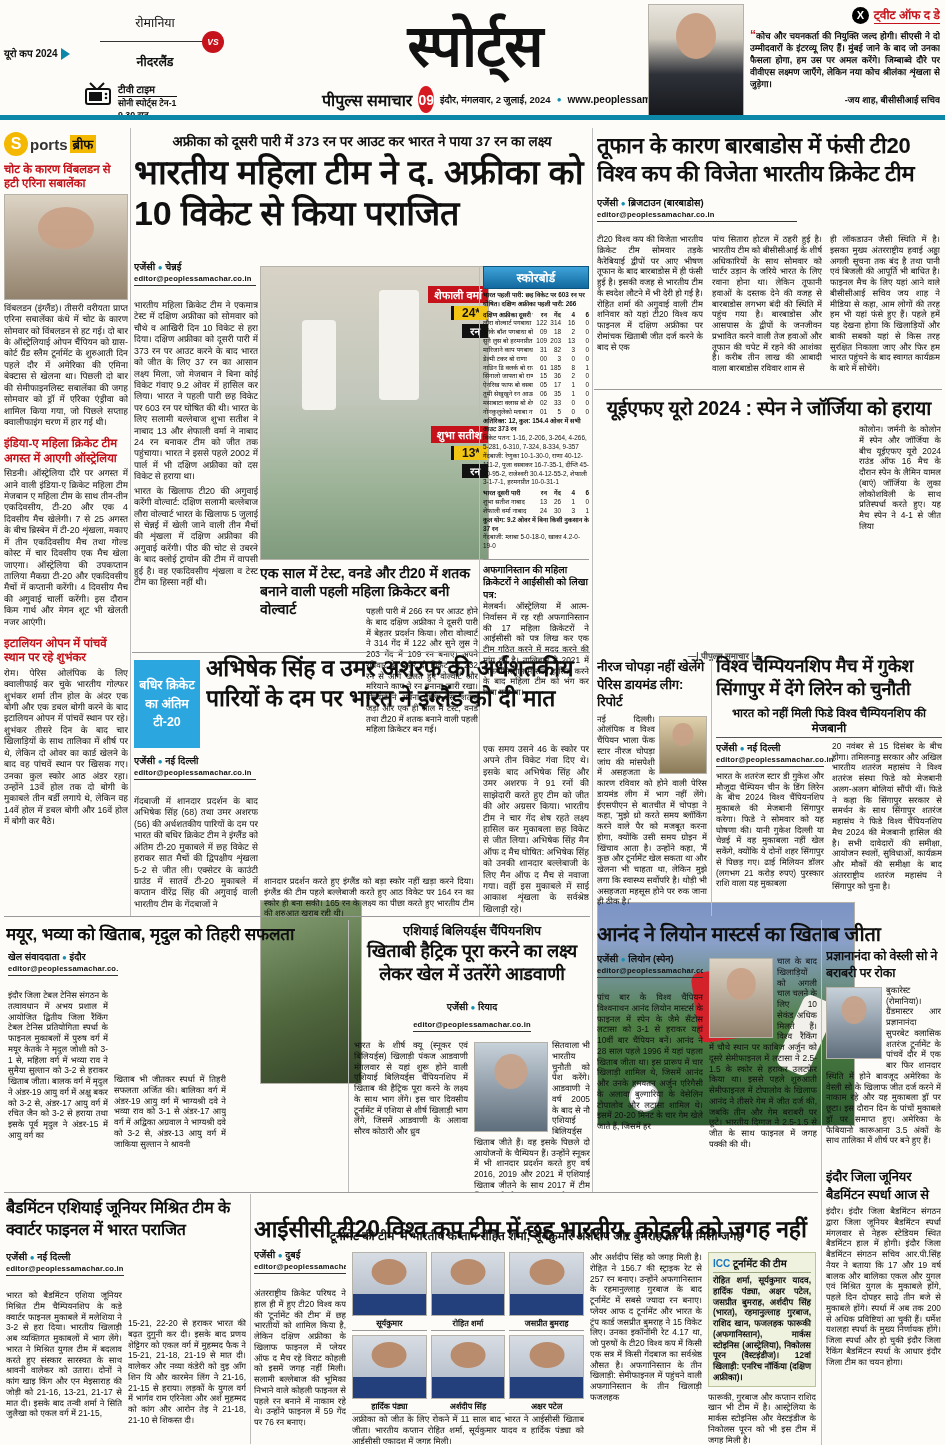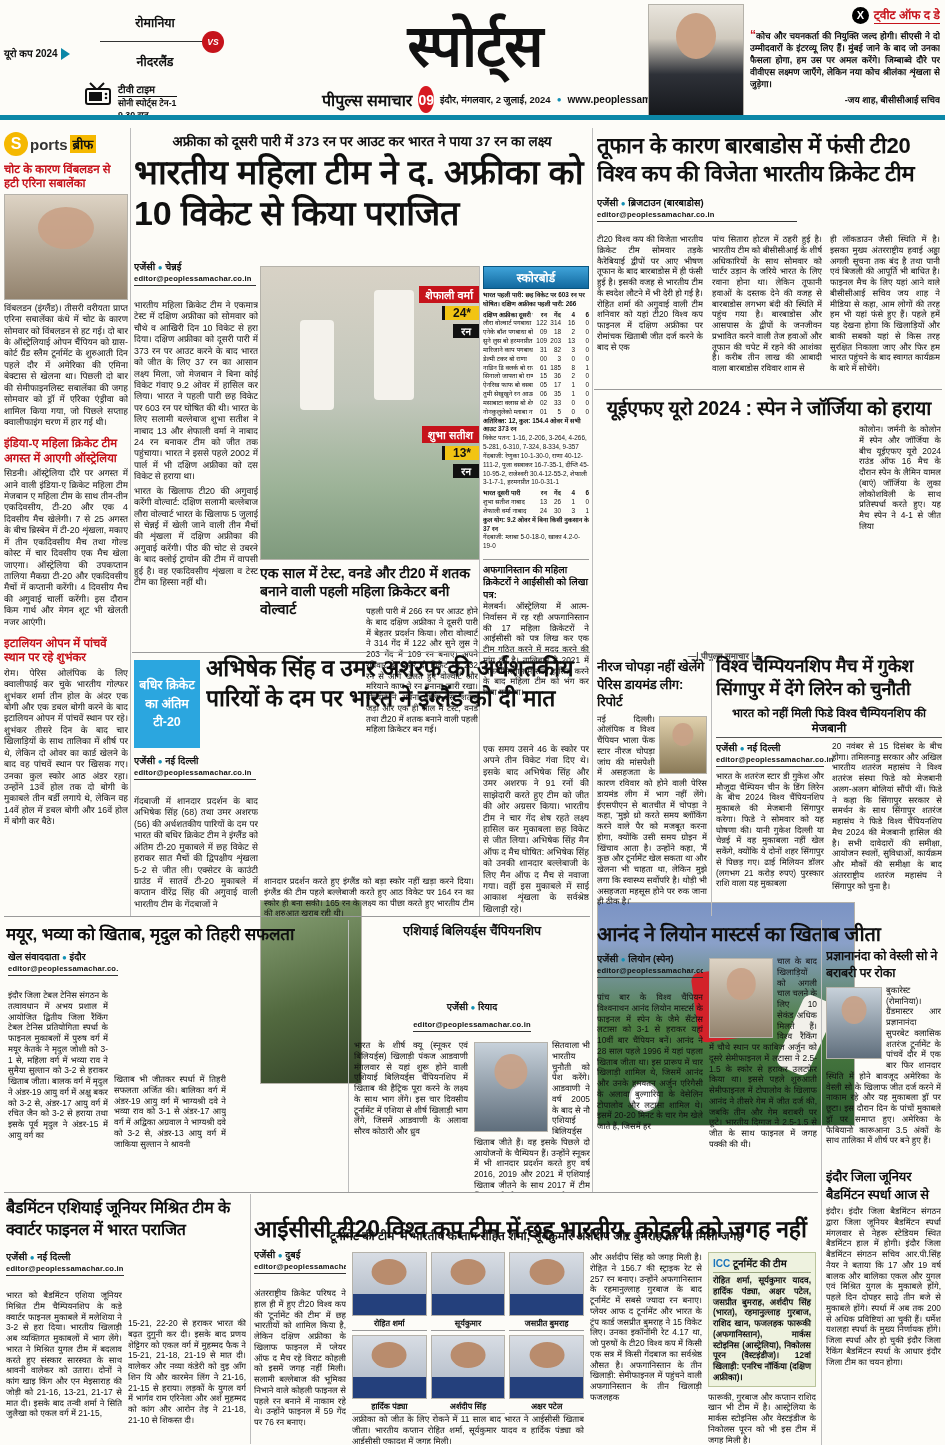--- a/index.html
+++ b/index.html
@@ -81,21 +81,21 @@
 <body>
 
 <div class="page">
 
   <div class="abs" style="left:0;top:0;width:945px;height:120px;">
     <div class="abs" style="left:4px;top:46px;width:92px;display:flex;align-items:flex-end;gap:3px;overflow:visible;">
       <span style="font-size:10px;font-weight:900;">यूरो कप 2024</span>
       <span class="arrow-r"></span>
     </div>
     <div class="abs" style="left:100px;top:14px;width:110px;overflow:visible;">
-      <div class="c" style="font-size:12.5px;font-weight:700;">रोमानिया</div>
+      <div class="c" style="font-size:12.5px;font-weight:400;">रोमानिया</div>
       <div style="position:relative;height:22px;">
         <div style="position:absolute;left:0;right:0;top:10px;height:1px;background:#333;"></div>
         <div class="vs-circle" style="position:absolute;right:-14px;top:0;">VS</div>
       </div>
       <div class="c" style="font-size:12.5px;font-weight:900;">नीदरलैंड</div>
     </div>
     <div class="abs" style="left:84px;top:82px;width:160px;display:flex;gap:6px;align-items:flex-start;">
       <svg width="28" height="26" viewBox="0 0 28 26">
         <path d="M6 1 L12 7 M20 1 L14 7" stroke="#111" stroke-width="2" fill="none"></path>
         <rect x="2" y="7" width="24" height="15" rx="2" fill="none" stroke="#111" stroke-width="2"></rect>
@@ -152,21 +152,21 @@
   <div class="abs kicker c" style="left:136px;top:132px;width:452px;font-size:13.5px;">अफ्रीका को दूसरी पारी में 373 रन पर आउट कर भारत ने पाया 37 रन का लक्ष्य</div>
   <div class="abs hl" style="left:134px;top:152px;width:456px;height:104px;font-size:34px;line-height:1.22;">भारतीय महिला टीम ने द. अफ्रीका को 10 विकेट से किया पराजित</div>
   <div class="abs" style="left:134px;top:260px;width:122px;">
     <div class="byline"><span>एजेंसी</span> <span class="dot">●</span> <span>चेन्नई</span></div>
     <div class="email">editor@peoplessamachar.co.in</div>
   </div>
   <div class="abs fs-body jt" style="left:134px;top:300px;width:124px;height:356px;">
     <span>भारतीय महिला क्रिकेट टीम ने एकमात्र टेस्ट में दक्षिण अफ्रीका को सोमवार को चौथे व आखिरी दिन 10 विकेट से हरा दिया। दक्षिण अफ्रीका को दूसरी पारी में 373 रन पर आउट करने के बाद भारत को जीत के लिए 37 रन का आसान लक्ष्य मिला, जो मेजबान ने बिना कोई विकेट गंवाए 9.2 ओवर में हासिल कर लिया। भारत ने पहली पारी छह विकेट पर 603 रन पर घोषित की थी। भारत के लिए सलामी बल्लेबाज शुभा सतीश ने नाबाद 13 और शेफाली वर्मा ने नाबाद 24 रन बनाकर टीम को जीत तक पहुंचाया। भारत ने इससे पहले 2002 में पार्ल में भी दक्षिण अफ्रीका को दस विकेट से हराया था।</span>
     <span class="b" style="font-weight:normal;display:block;margin-top:3px;">भारत के खिलाफ टी20 की अगुवाई करेंगी वोल्वार्ट: दक्षिण सलामी बल्लेबाज लौरा वोल्वार्ट भारत के खिलाफ 5 जुलाई से चेन्नई में खेली जाने वाली तीन मैचों की शृंखला में दक्षिण अफ्रीका की अगुवाई करेंगी। पीठ की चोट से उबरने के बाद क्लोई ट्रायोन की टीम में वापसी हुई है। वह एकदिवसीय शृंखला व टेस्ट टीम का हिस्सा नहीं थी।</span>
   </div>
-  <div class="abs ph ph-wcrick" style="left:260px;top:266px;width:218px;height:292px;">
+  <div class="abs ph ph-wcrick" style="left:260px;top:266px;width:218px;height:292px;padding-left:9px;">
     <i style="left:18%;top:18%;width:34px;height:90px;"></i>
     <i style="left:52%;top:8%;width:40px;height:110px;"></i>
     <div style="position:absolute;right:0;top:18px;text-align:right;">
       <div class="tag-name">शेफाली वर्मा</div><br>
       <div class="tag-score">24*</div><br>
       <div class="tag-run">रन</div>
     </div>
     <div style="position:absolute;right:0;top:158px;text-align:right;">
       <div class="tag-name">शुभा सतीश</div><br>
       <div class="tag-score">13*</div><br>
@@ -375,20 +375,21 @@
   <div class="abs" style="left:8px;top:950px;width:110px;">
     <div class="byline"><span>खेल संवाददाता</span> <span class="dot">●</span> <span>इंदौर</span></div>
     <div class="email">editor@peoplessamachar.co.in</div>
   </div>
   <div class="abs fs-sm jt" style="left:8px;top:990px;width:100px;height:200px;">इंदौर जिला टेबल टेनिस संगठन के तत्वावधान में अभय प्रशाल में आयोजित द्वितीय जिला रैंकिंग टेबल टेनिस प्रतियोगिता स्पर्धा के फाइनल मुकाबलों में पुरुष वर्ग में मयूर केतके ने मृदुल जोशी को 3-1 से, महिला वर्ग में भव्या राव ने सुमैया सुल्तान को 3-2 से हराकर खिताब जीता। बालक वर्ग में मृदुल ने अंडर-19 आयु वर्ग में अक्षु बकर को 3-2 से, अंडर-17 आयु वर्ग में रचित जैन को 3-2 से हराया तथा इसके पूर्व मृदुल ने अंडर-15 में आयु वर्ग का</div>
 
   <div class="abs fs-sm jt" style="left:114px;top:1074px;width:112px;height:116px;">खिताब भी जीतकर स्पर्धा में तिहरी सफलता अर्जित की। बालिका वर्ग में अंडर-19 आयु वर्ग में भाग्यश्री दवे ने भव्या राव को 3-1 से अंडर-17 आयु वर्ग में अद्विका अग्रवाल ने भाग्यश्री दवे को 3-2 से, अंडर-13 आयु वर्ग में जाकिया सुल्तान ने श्रावनी</div>
   <div class="vline" style="left:348px;top:920px;height:272px;"></div>
 
   <div class="abs kicker c" style="left:354px;top:922px;width:236px;font-size:12.5px;">एशियाई बिलियर्ड्स चैंपियनशिप</div>
+  <div class="abs hl c" style="left:354px;top:940px;width:236px;height:56px;font-size:18px;line-height:1.3;">खिताबी हैट्रिक पूरा करने का लक्ष्य लेकर खेल में उतरेंगे आडवाणी</div>
   <div class="abs c" style="left:354px;top:1000px;width:236px;">
     <div class="byline"><span>एजेंसी</span> <span class="dot">●</span> <span>रियाद</span></div>
     <div class="email" style="display:inline-block;">editor@peoplessamachar.co.in</div>
   </div>
   <div class="abs fs-sm jt" style="left:354px;top:1040px;width:114px;height:152px;">भारत के शीर्ष क्यू (स्नूकर एवं बिलियर्ड्स) खिलाड़ी पंकज आडवाणी मंगलवार से यहां शुरू होने वाली एशियाई बिलियर्ड्स चैंपियनशिप में खिताब की हैट्रिक पूरा करने के लक्ष्य के साथ भाग लेंगे। इस चार दिवसीय टूर्नामेंट में एशिया से शीर्ष खिलाड़ी भाग लेंगे, जिसमें आडवाणी के अलावा सौरव कोठारी और ध्रुव</div>
   <div class="abs fs-sm jt" style="left:474px;top:1040px;width:116px;height:152px;">
     <span class="ph ph-head t2 flL" style="display:block;width:72px;height:88px;"></span>
     <span>सितवाला भी भारतीय चुनौती को पेश करेंगे। आडवाणी ने वर्ष 2005 के बाद से नौ एशियाई बिलियर्ड्स खिताब जीते हैं। वह इसके पिछले दो आयोजनों के चैम्पियन हैं। उन्होंने स्नूकर में भी शानदार प्रदर्शन करते हुए वर्ष 2016, 2019 और 2021 में एशियाई खिताब जीतने के साथ 2017 में टीम खिताब जीतने का स्वाद चखा है।</span>
   </div>
 
@@ -430,26 +431,26 @@
   <div class="abs hl" style="left:254px;top:1212px;width:562px;font-size:23px;white-space:nowrap;">आईसीसी टी20 विश्व कप टीम में छह भारतीय, कोहली को जगह नहीं</div>
   <div class="abs" style="left:254px;top:1248px;width:92px;">
     <div class="byline"><span>एजेंसी</span> <span class="dot">●</span> <span>दुबई</span></div>
     <div class="email">editor@peoplessamachar.co.in</div>
   </div>
   <div class="abs fs-sm jt" style="left:254px;top:1288px;width:92px;height:156px;">अंतरराष्ट्रीय क्रिकेट परिषद ने हाल ही में हुए टी20 विश्व कप की 'टूर्नामेंट की टीम' में छह भारतीयों को शामिल किया है, लेकिन दक्षिण अफ्रीका के खिलाफ फाइनल में प्लेयर ऑफ द मैच रहे विराट कोहली को इसमें जगह नहीं मिली। सलामी बल्लेबाज की भूमिका निभाने वाले कोहली फाइनल से पहले रन बनाने में नाकाम रहे थे। उन्होंने फाइनल में 59 गेंद पर 76 रन बनाए।</div>
   <div class="abs pgrid" style="left:352px;top:1252px;width:232px;">
 
       <div class="pcell">
         <div class="ph ph-jersey"></div>
+        <div class="plabel">सूर्यकुमार</div>
+      </div>
+
+      <div class="pcell">
+        <div class="ph ph-jersey"></div>
         <div class="plabel">रोहित शर्मा</div>
-      </div>
-
-      <div class="pcell">
-        <div class="ph ph-jersey"></div>
-        <div class="plabel">सूर्यकुमार</div>
       </div>
 
       <div class="pcell">
         <div class="ph ph-jersey"></div>
         <div class="plabel">जसप्रीत बुमराह</div>
       </div>
 
       <div class="pcell">
         <div class="ph ph-jersey"></div>
         <div class="plabel">हार्दिक पंड्या</div>

